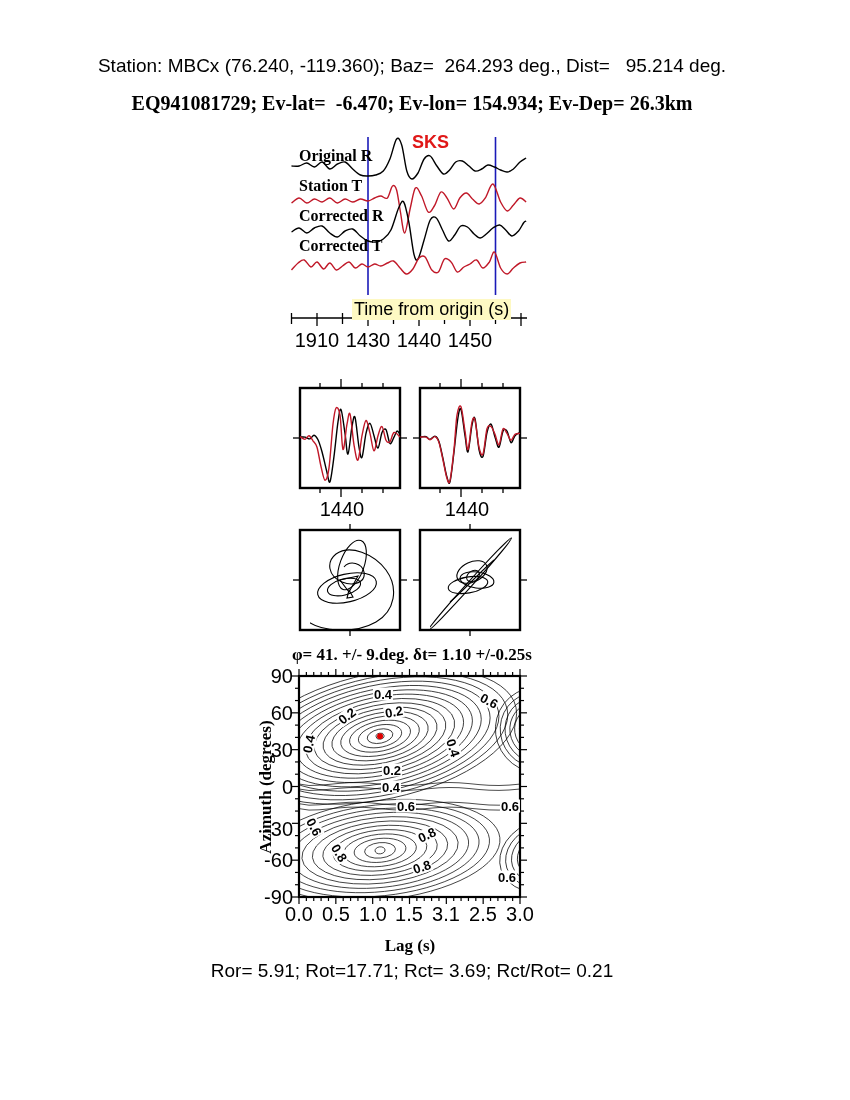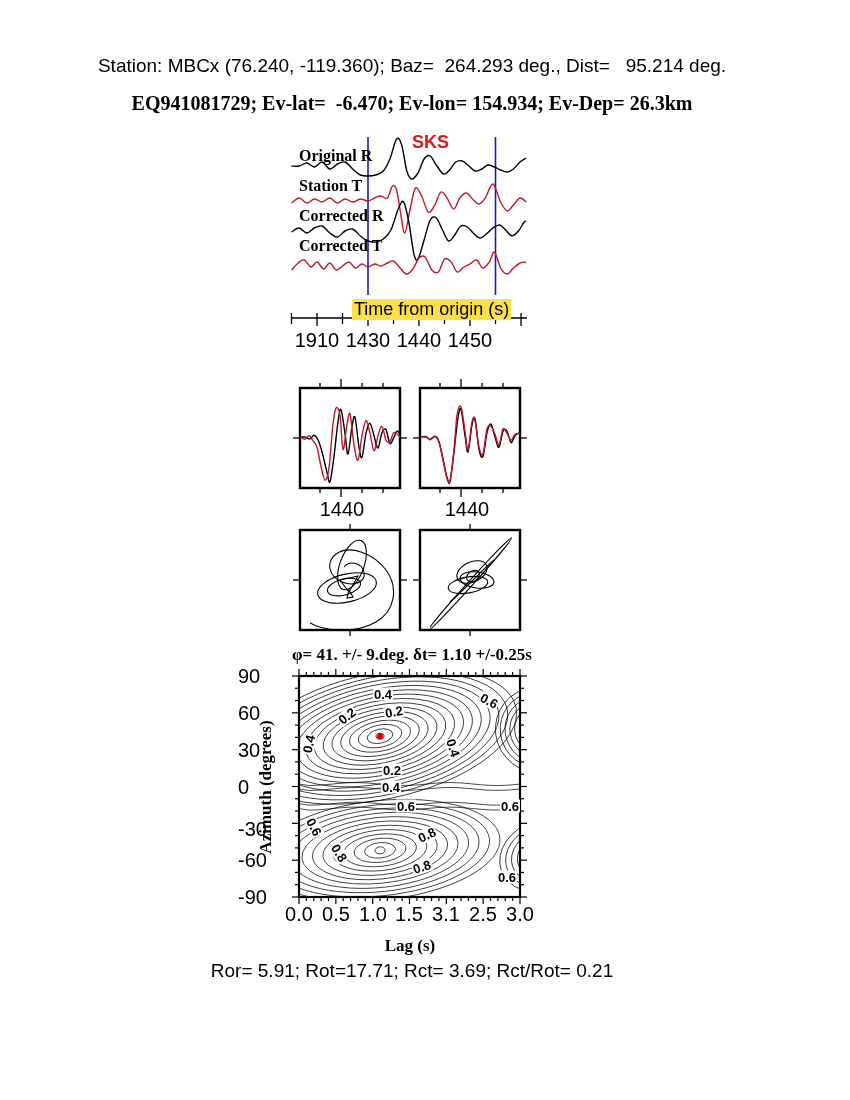--- a/index.html
+++ b/index.html
@@ -4,26 +4,26 @@
 <style>
   html,body{margin:0;padding:0;background:#ffffff;}
   .page{position:relative;width:850px;height:1100px;background:#ffffff;overflow:hidden;
         font-family:"Liberation Sans",sans-serif;color:#000;}
   .abs{position:absolute;}
   .cx{left:-13px;width:850px;text-align:center;}
   .hdr1{top:55px;font-size:19px;white-space:pre;}
   .hdr2{top:92px;font-family:"Liberation Serif",serif;font-weight:bold;font-size:20px;white-space:pre;}
   .trace-label{font-family:"Liberation Serif",serif;font-weight:bold;font-size:16px;line-height:16px;}
   .phase{color:#e01818;font-weight:bold;font-size:18px;}
-  .taxis-label{font-size:18px;background:#fde047;padding:0 2px;}
+  .taxis-label{font-size:18px;background:#fef9c3;padding:0 2px;}
   .num{font-size:20px;line-height:22px;}
   .tick-c{transform:translateX(-50%);}
   .serifb{font-family:"Liberation Serif",serif;font-weight:bold;font-size:17px;}
   .ctitle{top:645px;font-family:"Liberation Serif",serif;font-weight:bold;font-size:17px;}
-  .ytick{width:55px;text-align:left;}
+  .ytick{width:55px;text-align:right;}
   .rot90{transform:translate(-50%,-50%) rotate(-90deg);white-space:nowrap;}
   .clabel{position:absolute;font-size:13px;font-weight:bold;background:#ffffff;
           padding:0 1px;line-height:13px;}
   .footer{top:960px;font-size:19px;white-space:pre;}
   svg{position:absolute;overflow:visible;}
 </style>
 </head>
 <body>
 
 <div class="page">

